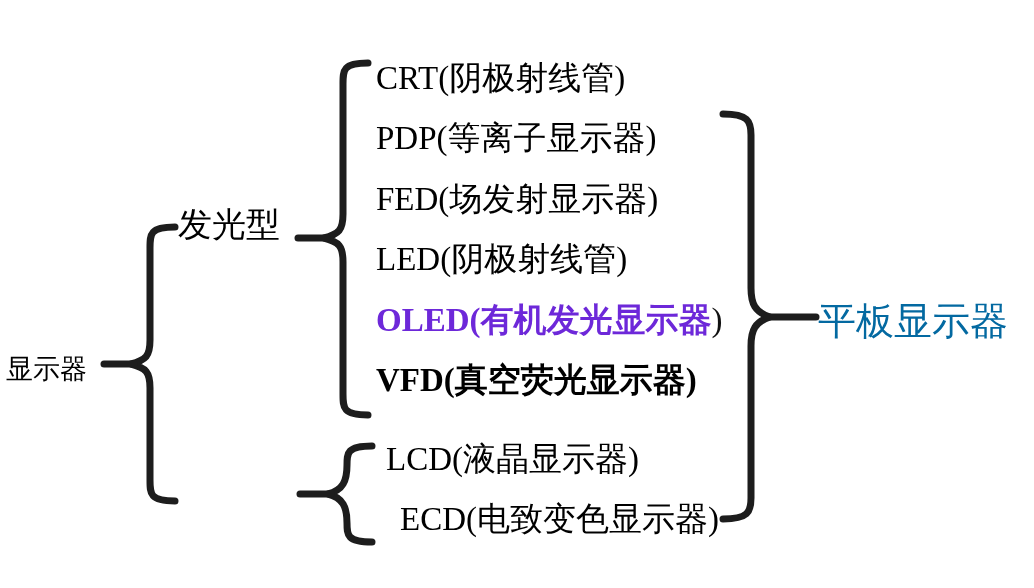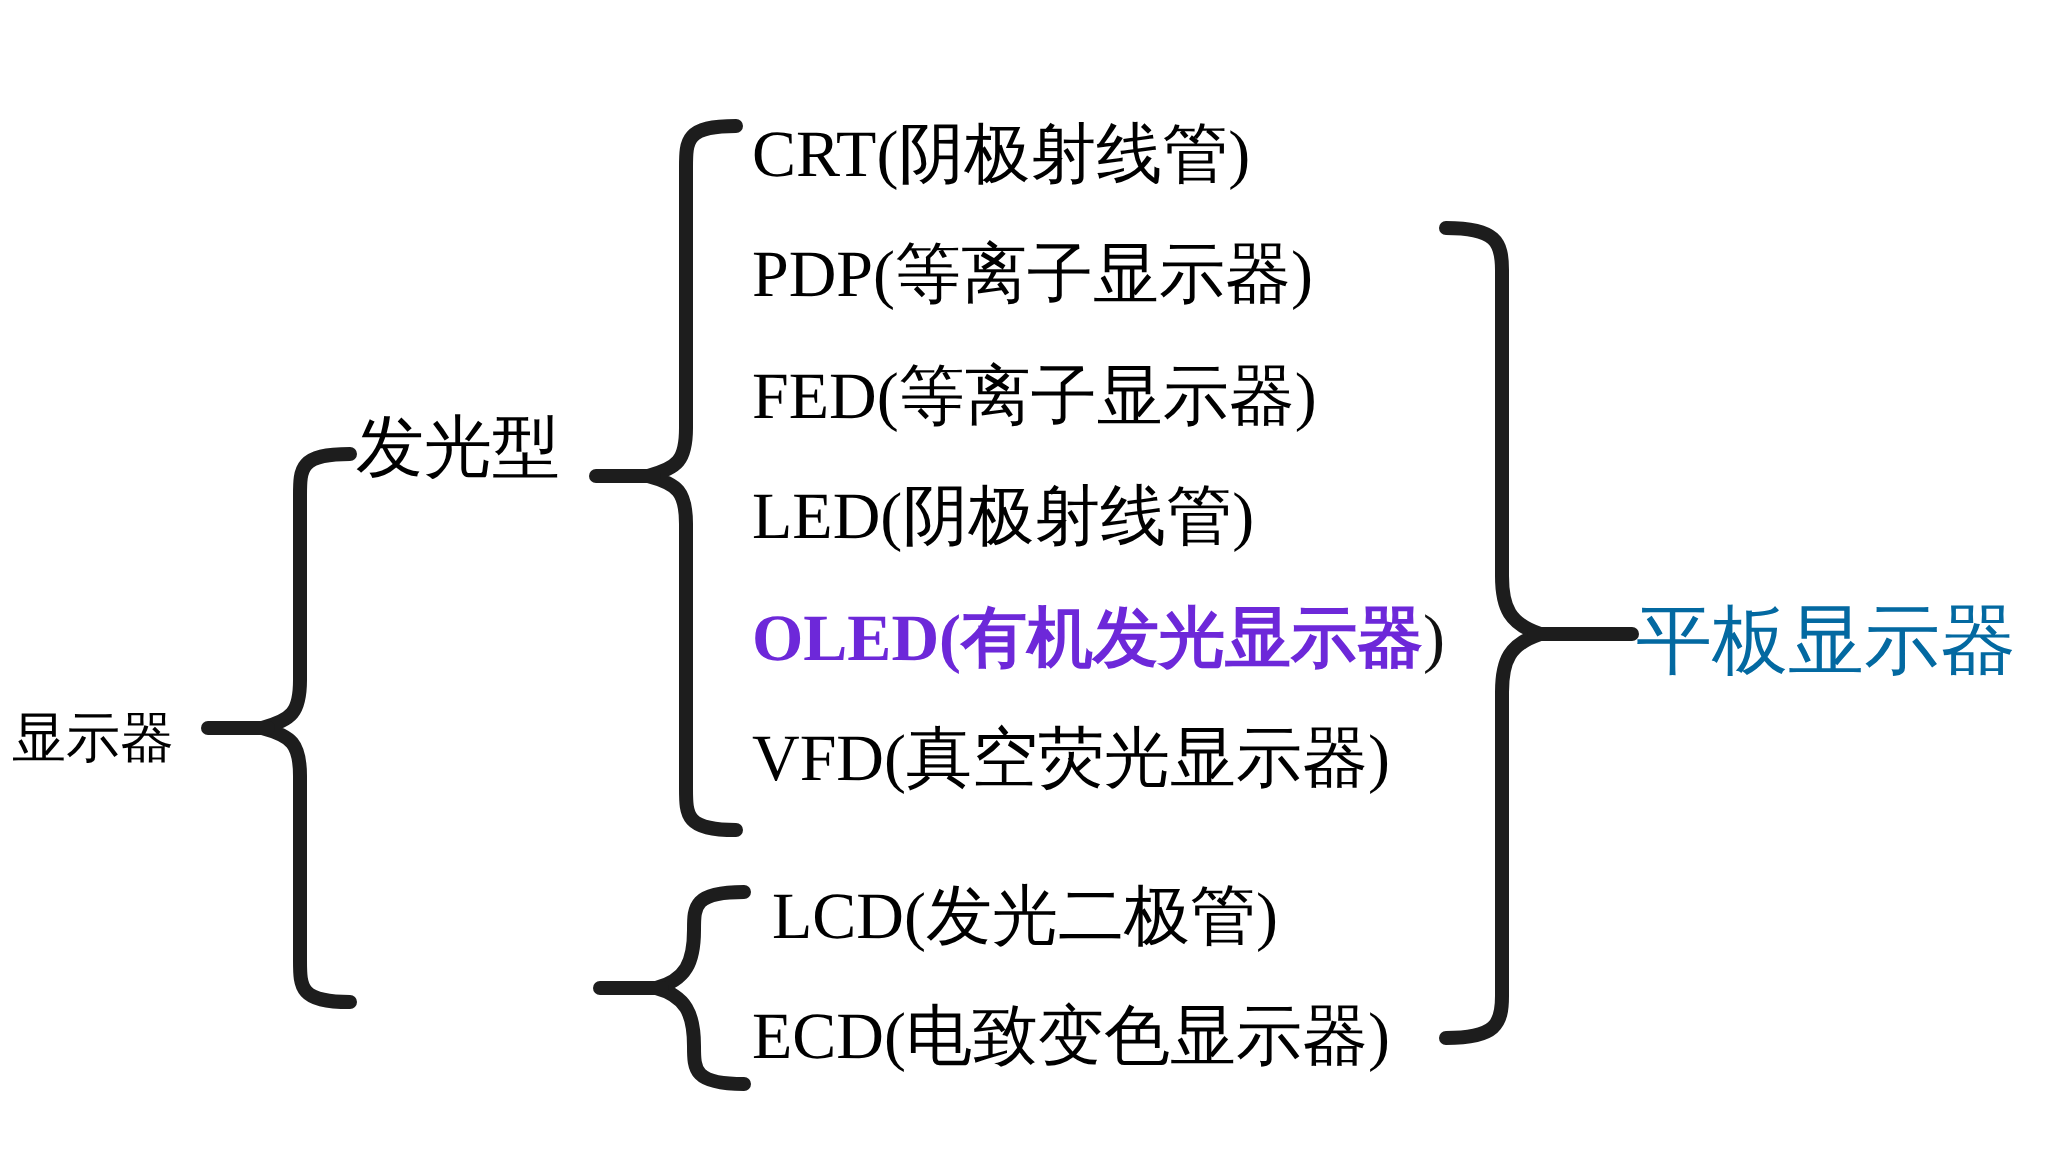--- a/index.html
+++ b/index.html
@@ -52,23 +52,23 @@
   }
   
   .leaf-label {
     font-size: 33px;
   }
   #leaf-crt  { left: 376px; top:  62px; }
   #leaf-pdp  { left: 376px; top: 122px; }
   #leaf-fed  { left: 376px; top: 183px; }
   #leaf-led  { left: 376px; top: 243px; }
   #leaf-oled { left: 376px; top: 304px; }
-  #leaf-vfd  { left: 376px; top: 364px; }
+  #leaf-vfd  { left: 376px; top: 364px; font-weight: bold; }
   #leaf-lcd  { left: 386px; top: 443px; }
-  #leaf-ecd  { left: 376px; top: 503px; }
+  #leaf-ecd  { left: 400px; top: 503px; }
 
   
   #leaf-oled {
     font-weight: bold;
   }
   #leaf-oled .hl-main {
     color: #6d28d9;
   }
   #leaf-oled .hl-tail {
     color: #111111;
@@ -137,27 +137,27 @@
 
   <div class="node-label" id="root-label">显示器</div>
 
   <div class="node-label cat-label" id="cat-emissive">发光型</div>
 
 
   <div class="node-label leaf-label" id="leaf-pdp">PDP(等离子显示器)</div>
 
   <div class="node-label leaf-label" id="leaf-crt">CRT(阴极射线管)</div>
 
-  <div class="node-label leaf-label" id="leaf-fed">FED(等离子显示器)</div>
+  <div class="node-label leaf-label" id="leaf-fed">FED(场发射显示器)</div>
 
   <div class="node-label leaf-label" id="leaf-led">LED(阴极射线管)</div>
 
   <div class="node-label leaf-label" id="leaf-oled"><span class="hl-main">OLED(有机发光显示器</span><span class="hl-tail">)</span></div>
 
   <div class="node-label leaf-label" id="leaf-vfd">VFD(真空荧光显示器)</div>
 
-  <div class="node-label leaf-label" id="leaf-lcd">LCD(发光二极管)</div>
+  <div class="node-label leaf-label" id="leaf-lcd">LCD(液晶显示器)</div>
 
   <div class="node-label leaf-label" id="leaf-ecd">ECD(电致变色显示器)</div>
 
   <div class="node-label" id="summary-label">平板显示器</div>
 
 </div>
 
 </body></html>

